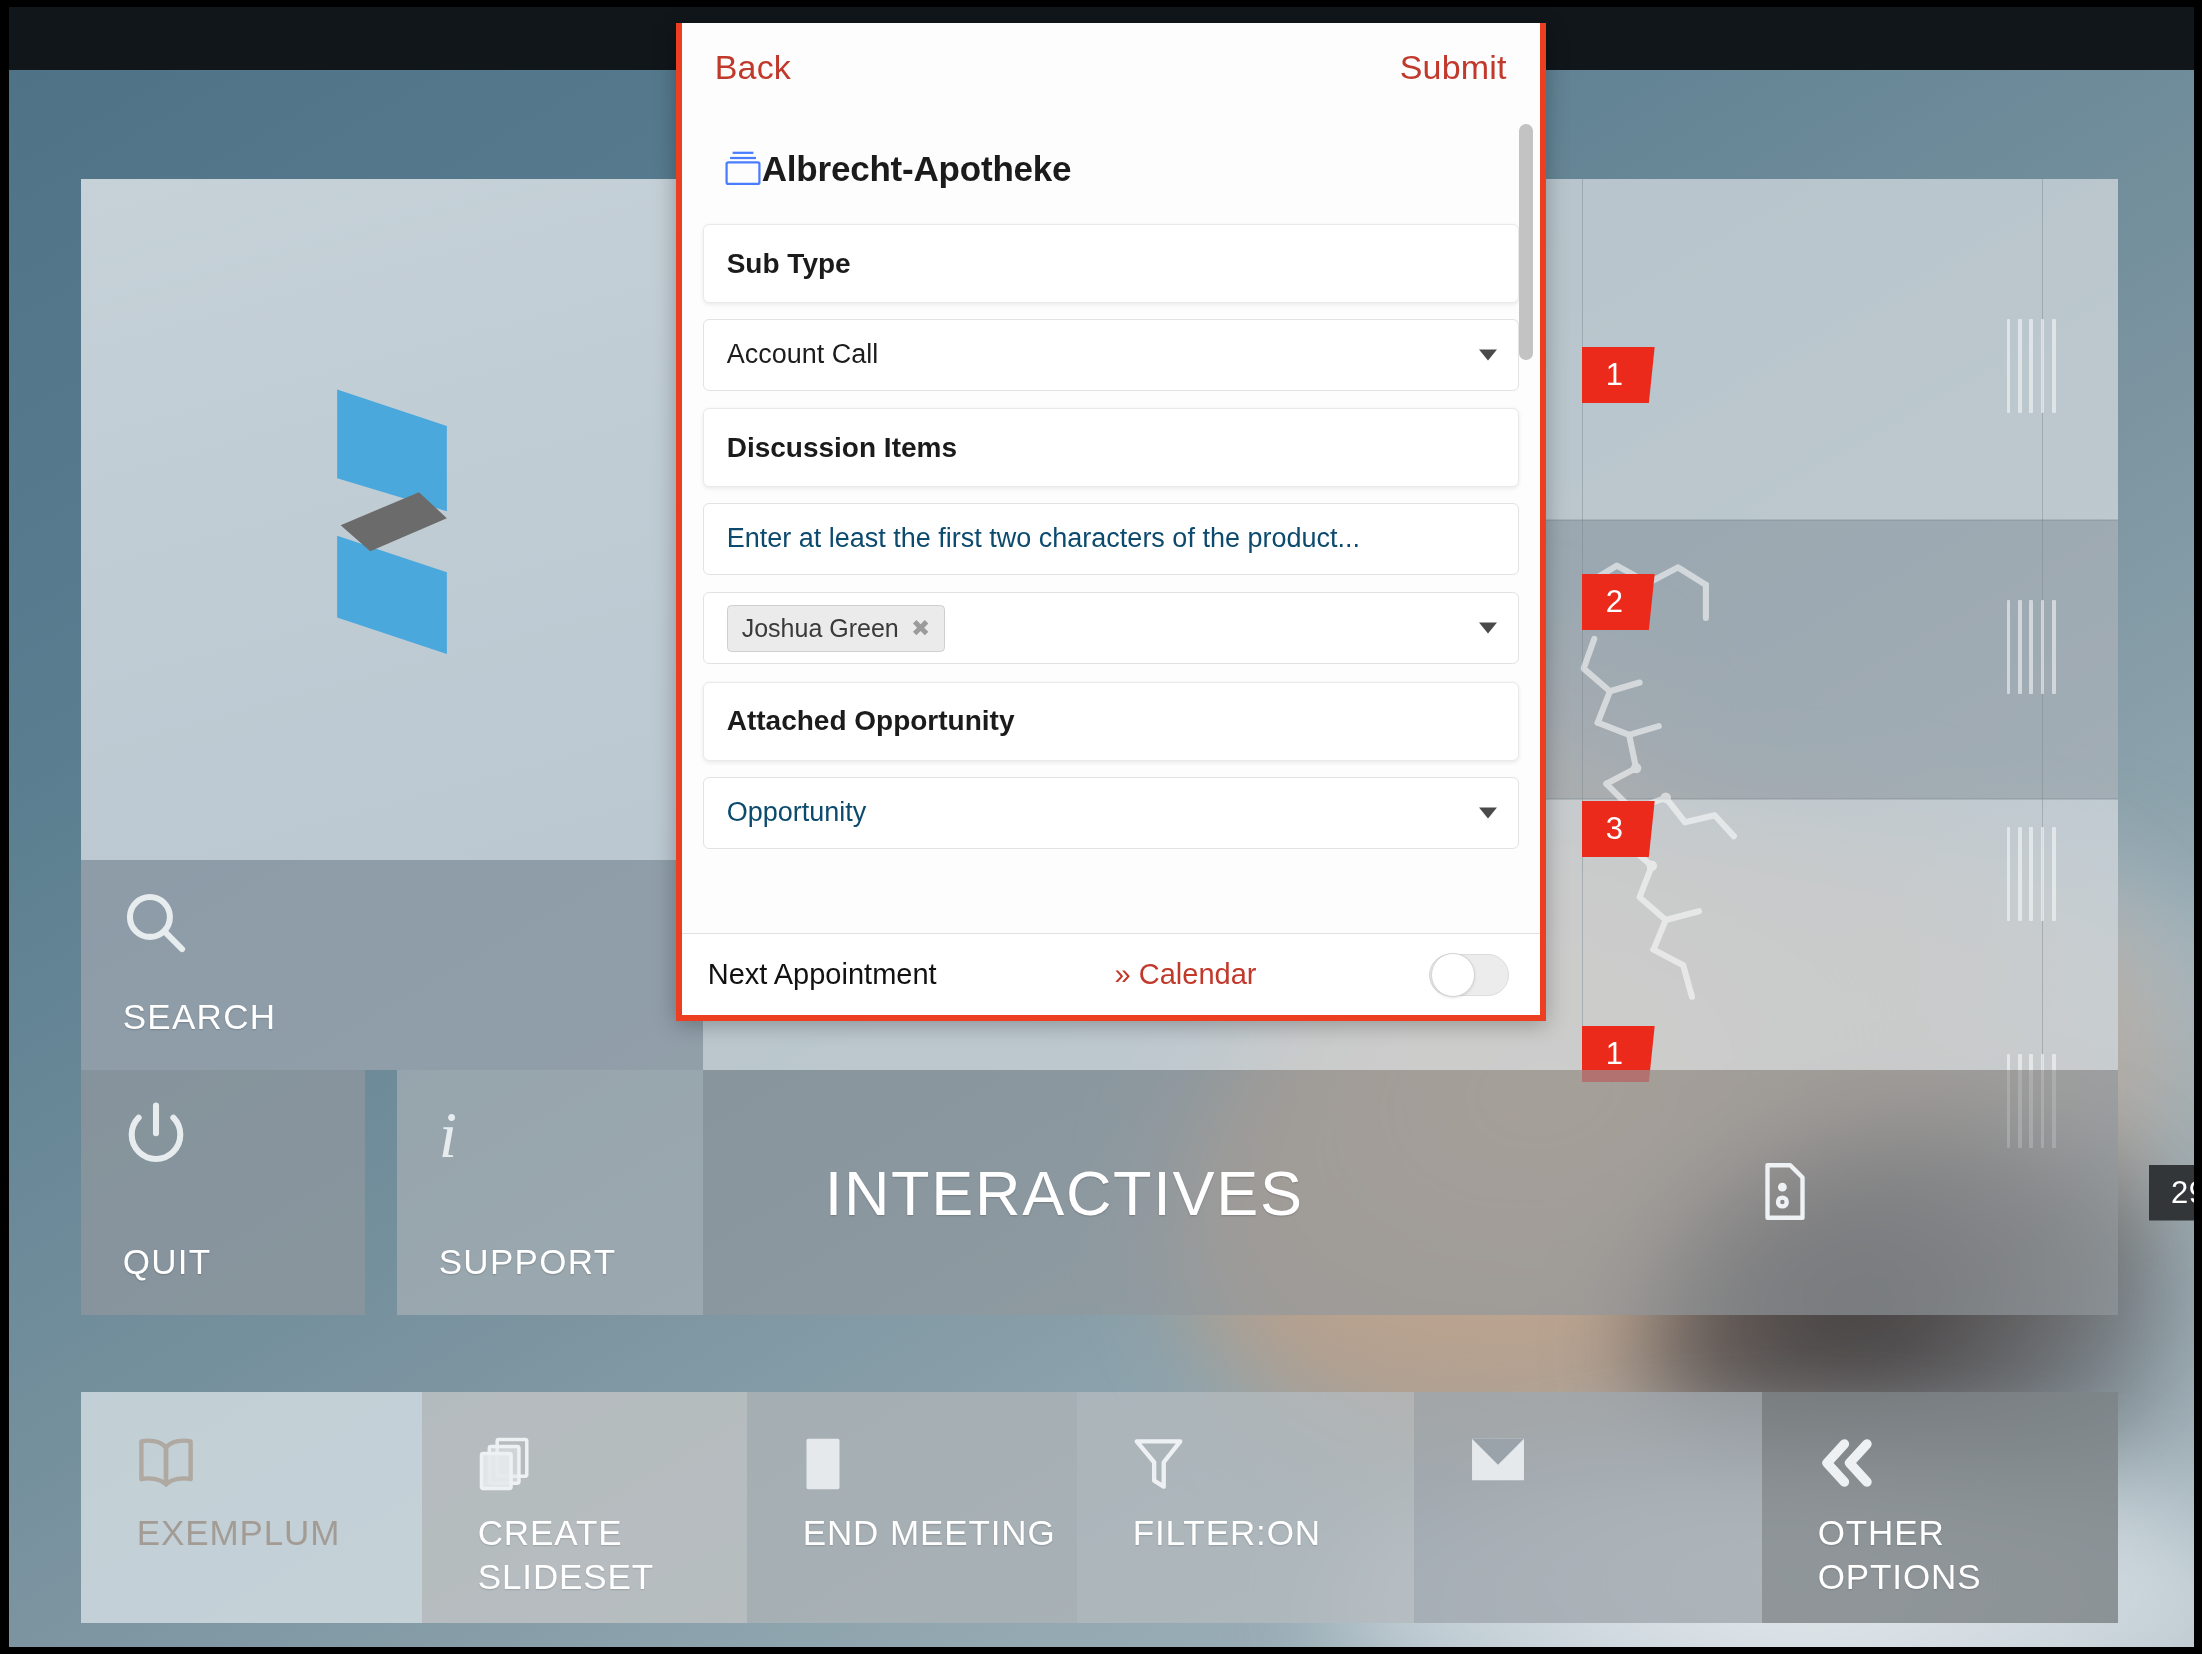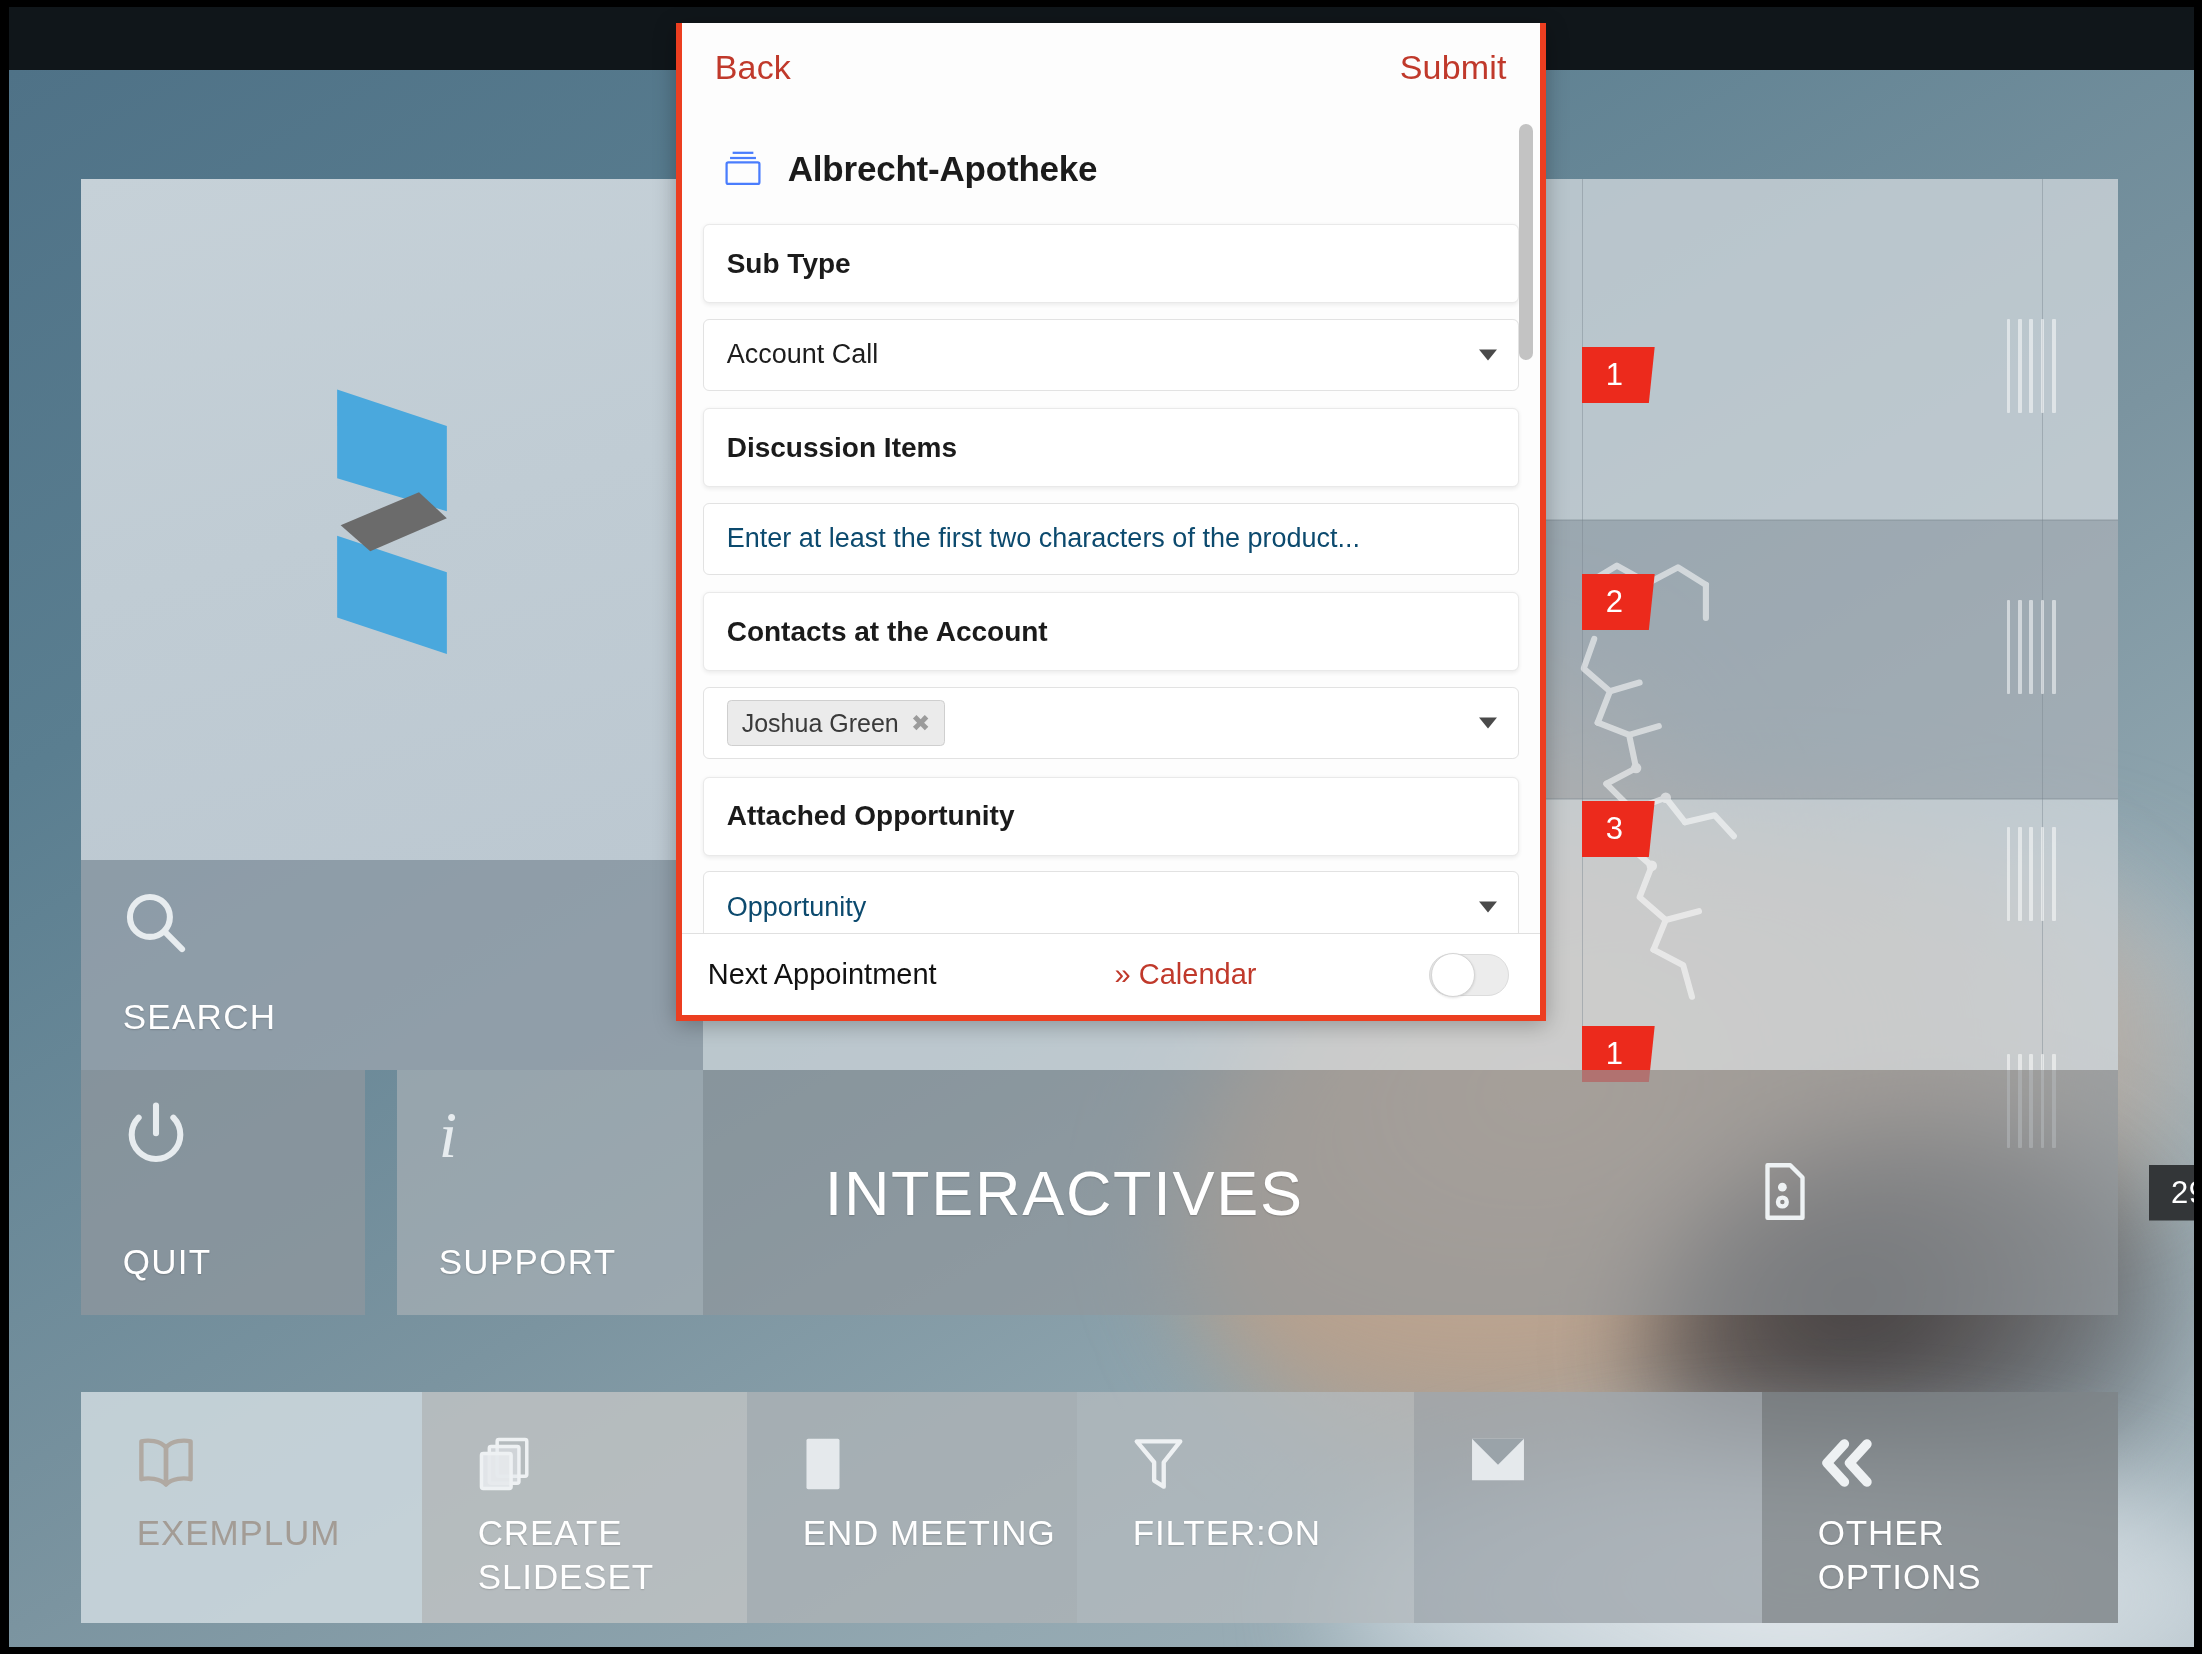--- a/index.html
+++ b/index.html
@@ -306,21 +306,20 @@
     flex: 1 1 auto;
     overflow: hidden;
     background: #fdfdfd;
     padding: 0 21px;
   }
 
   
   #account-row {
     display: flex;
     align-items: flex-end;
-    gap: 26px;
     padding: 37px 16px 35px 21px;
   }
   #account-name {
     font-size: 35px;
     font-weight: bold;
     color: #1b1b1b;
     letter-spacing: -0.2px;
   }
 
   
@@ -671,23 +670,20 @@
           <span class="caret"></span>
         </div>
 
         <div class="sect-card">
           <span class="sect-title">Discussion Items</span>
         </div>
         <div class="field">
           <span class="fv placeholder">Enter at least the first two characters of the product...</span>
         </div>
 
-        <div class="sect-card">
-          <span class="sect-title">Contacts at the Account</span>
-        </div>
         <div class="field">
           <span class="chip">
             <span>Joshua Green</span>
             <span class="chip-x">✖</span>
           </span>
           <span class="caret"></span>
         </div>
 
         <div class="sect-card">
           <span class="sect-title">Attached Opportunity</span>

